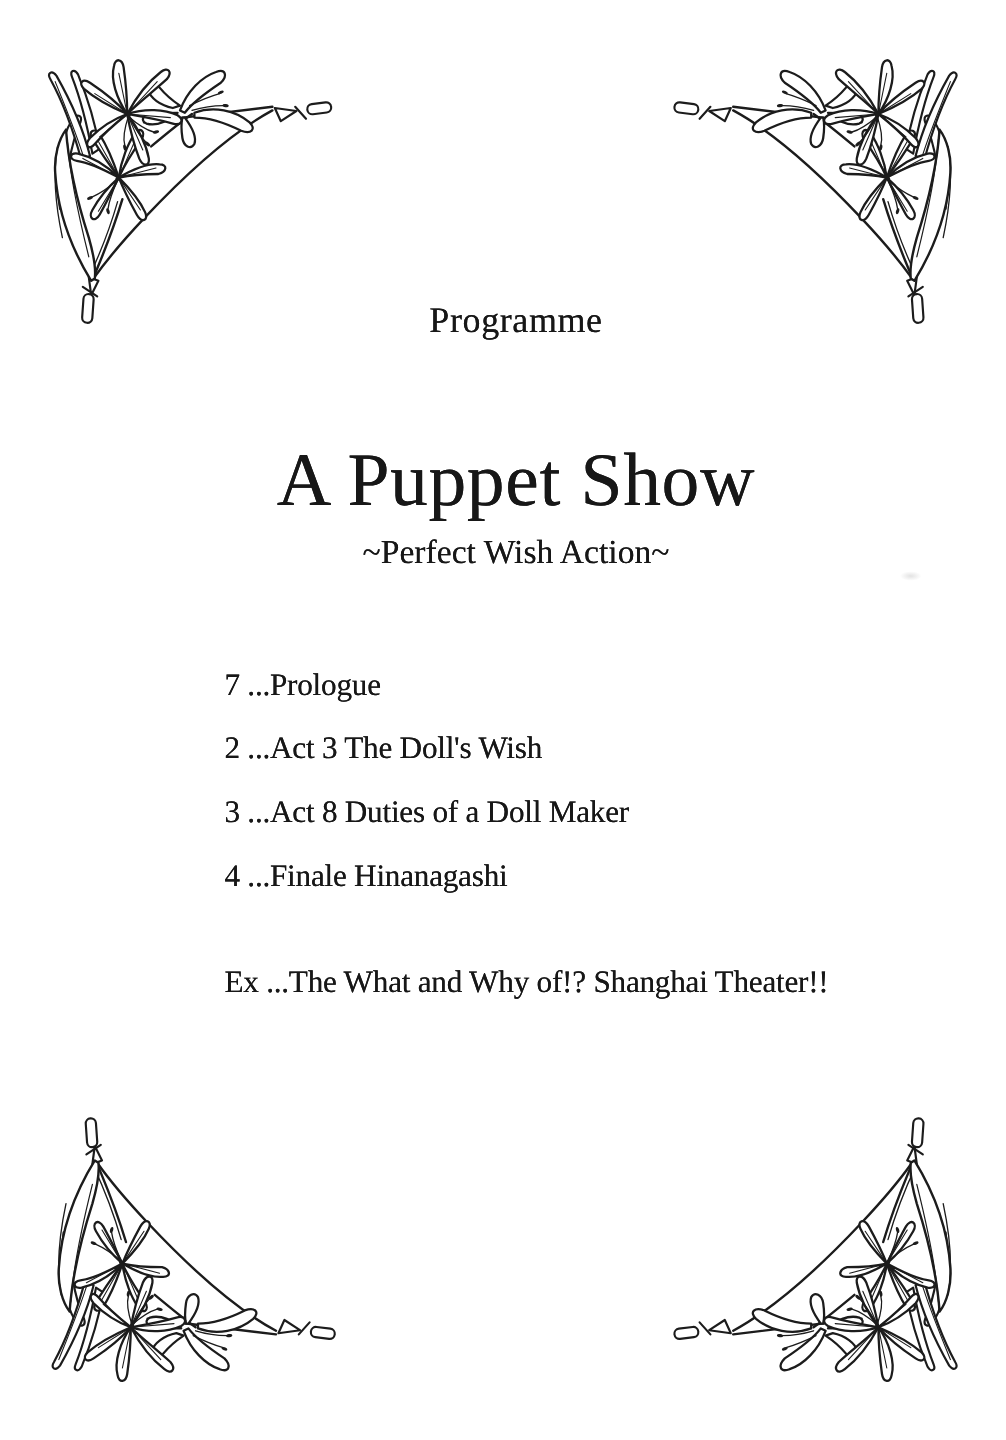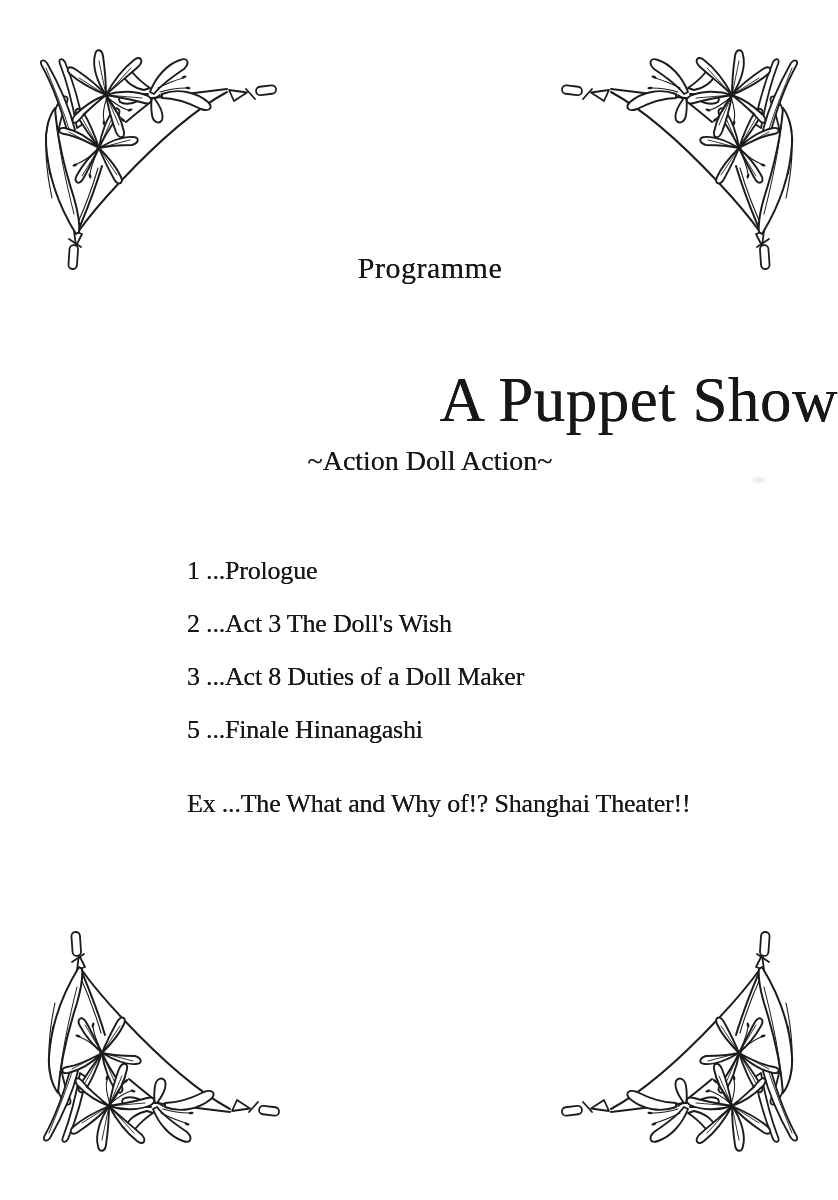--- a/index.html
+++ b/index.html
@@ -6,25 +6,25 @@
   body{
     width:838px;height:1200px;position:relative;overflow:hidden;
     background:#ffffff;
     font-family:"Liberation Serif","DejaVu Serif",serif;
     color:#171717;
   }
   .page{position:absolute;inset:0;padding-left:25px;}
   
   .centered{position:absolute;left:22px;right:0;text-align:center;line-height:1;}
   .kicker{top:253px;font-size:30px;letter-spacing:.5px;text-shadow:0 0 .4px rgba(0,0,0,.85);}
-  .title{top:369px;font-size:63px;letter-spacing:.5px;text-shadow:0 0 .5px rgba(0,0,0,.9);text-align:right;}
+  .title{top:369px;font-size:63px;letter-spacing:.5px;text-shadow:0 0 .5px rgba(0,0,0,.9);}
   .subtitle{top:447px;font-size:28px;text-shadow:0 0 .4px rgba(0,0,0,.85);}
   .prog-list{position:absolute;left:187px;top:557px;font-size:26px;letter-spacing:-.2px;}
   .prog-item{line-height:28px;margin-bottom:25px;white-space:nowrap;text-shadow:0 0 .4px rgba(0,0,0,.85);}
-  .prog-item.extra{margin-top:46px;}
+  .prog-item.extra{margin-top:61px;}
   
   .corner{position:absolute;width:254px;height:220px;}
   .corner svg{display:block;width:254px;height:220px;overflow:visible;}
   .corner.tl{left:22px;top:48px;}
   .corner.tr{left:562px;top:48px;transform:scaleX(-1);}
   .corner.bl{left:25px;top:933px;transform:scaleY(-1);}
   .corner.br{left:562px;top:933px;transform:scale(-1,-1);}
   .defs-holder{position:absolute;width:0;height:0;overflow:hidden;}
   
   .smudge{position:absolute;left:750px;top:476px;width:18px;height:8px;border-radius:50%;
@@ -128,25 +128,25 @@
       </svg>
   </div>
   <div class="corner br">
     <svg viewBox="0 0 254 220">
         <use href="#lily-corner" xlink:href="#lily-corner"></use>
       </svg>
   </div>
 
   <div class="centered kicker">Programme</div>
   <div class="centered title">A Puppet Show</div>
-  <div class="centered subtitle">~Action Doll Action~</div>
+  <div class="centered subtitle">~Perfect Wish Action~</div>
 
   <div class="prog-list">
-    <div class="prog-item">1 ...Prologue</div>
+    <div class="prog-item">7 ...Prologue</div>
     <div class="prog-item">2 ...Act 3 The Doll's Wish</div>
     <div class="prog-item">3 ...Act 8 Duties of a Doll Maker</div>
-    <div class="prog-item">5 ...Finale Hinanagashi</div>
+    <div class="prog-item">4 ...Finale Hinanagashi</div>
     <div class="prog-item extra">Ex ...The What and Why of!? Shanghai Theater!!</div>
   </div>
 
   <div class="smudge"></div>
 
 </div>
 
 </body></html>

